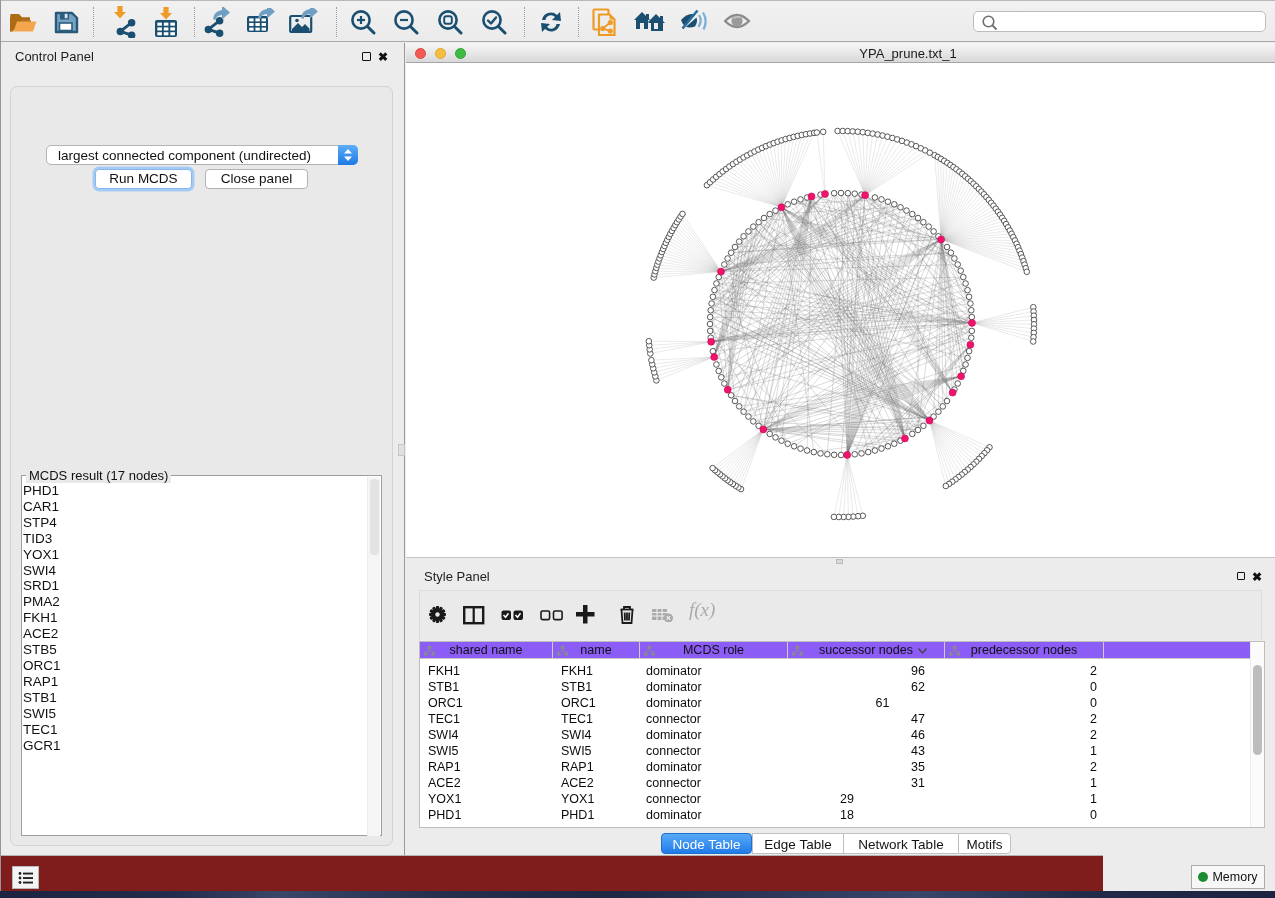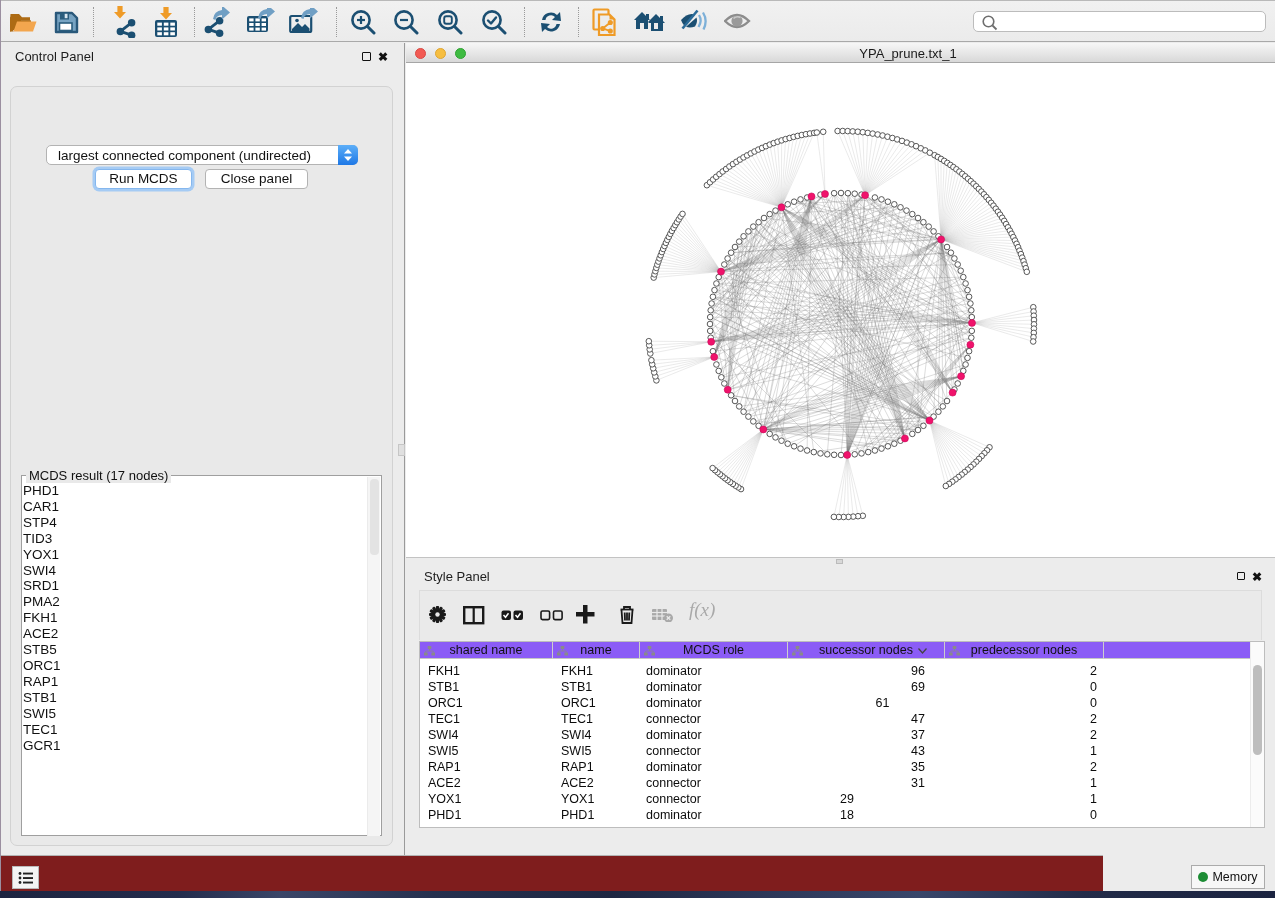--- a/index.html
+++ b/index.html
@@ -1145,36 +1145,36 @@
         </div>
   <div id="tp-rows">
           <div class="trow" style="left:8px;top:0px">FKH1</div>
           <div class="trow" style="left:141px;top:0px">FKH1</div>
           <div class="trow" style="left:226px;top:0px">dominator</div>
           <div class="trow" style="left:420px;top:0px;width:85px;text-align:right">96</div>
           <div class="trow" style="left:500px;top:0px;width:177px;text-align:right">2</div>
           <div class="trow" style="left:8px;top:16px">STB1</div>
           <div class="trow" style="left:141px;top:16px">STB1</div>
           <div class="trow" style="left:226px;top:16px">dominator</div>
-          <div class="trow" style="left:420px;top:16px;width:85px;text-align:right">69</div>
+          <div class="trow" style="left:420px;top:16px;width:85px;text-align:right">62</div>
           <div class="trow" style="left:500px;top:16px;width:177px;text-align:right">0</div>
           <div class="trow" style="left:8px;top:32px">ORC1</div>
           <div class="trow" style="left:141px;top:32px">ORC1</div>
           <div class="trow" style="left:226px;top:32px">dominator</div>
           <div class="trow" style="left:420px;top:32px;width:85px;text-align:center">61</div>
           <div class="trow" style="left:500px;top:32px;width:177px;text-align:right">0</div>
           <div class="trow" style="left:8px;top:48px">TEC1</div>
           <div class="trow" style="left:141px;top:48px">TEC1</div>
           <div class="trow" style="left:226px;top:48px">connector</div>
           <div class="trow" style="left:420px;top:48px;width:85px;text-align:right">47</div>
           <div class="trow" style="left:500px;top:48px;width:177px;text-align:right">2</div>
           <div class="trow" style="left:8px;top:64px">SWI4</div>
           <div class="trow" style="left:141px;top:64px">SWI4</div>
           <div class="trow" style="left:226px;top:64px">dominator</div>
-          <div class="trow" style="left:420px;top:64px;width:85px;text-align:right">37</div>
+          <div class="trow" style="left:420px;top:64px;width:85px;text-align:right">46</div>
           <div class="trow" style="left:500px;top:64px;width:177px;text-align:right">2</div>
           <div class="trow" style="left:8px;top:80px">SWI5</div>
           <div class="trow" style="left:141px;top:80px">SWI5</div>
           <div class="trow" style="left:226px;top:80px">connector</div>
           <div class="trow" style="left:420px;top:80px;width:85px;text-align:right">43</div>
           <div class="trow" style="left:500px;top:80px;width:177px;text-align:right">1</div>
           <div class="trow" style="left:8px;top:96px">RAP1</div>
           <div class="trow" style="left:141px;top:96px">RAP1</div>
           <div class="trow" style="left:226px;top:96px">dominator</div>
           <div class="trow" style="left:420px;top:96px;width:85px;text-align:right">35</div>
@@ -1192,20 +1192,26 @@
           <div class="trow" style="left:8px;top:144px">PHD1</div>
           <div class="trow" style="left:141px;top:144px">PHD1</div>
           <div class="trow" style="left:226px;top:144px">dominator</div>
           <div class="trow" style="left:420px;top:144px;width:85px;">18</div>
           <div class="trow" style="left:500px;top:144px;width:177px;text-align:right">0</div>
         </div>
   <div id="tp-vscroll">
           <div class="thumb"></div>
         </div>
 </div>
+<div id="tp-tabs">
+        <div class="tptab sel" style="width:91px">Node Table</div>
+        <div class="tptab" style="width:91px">Edge Table</div>
+        <div class="tptab" style="width:115px">Network Table</div>
+        <div class="tptab" style="width:53px">Motifs</div>
+      </div>
 </div>
   <div id="statusbar">
 <div id="sb-listbtn">
         <svg class="abs" style="left:5px;top:4px" width="16" height="14" viewBox="0 0 16 14">
           <g fill="#222">
             <circle cx="2" cy="2.5" r="1.4"></circle>
             <circle cx="2" cy="7" r="1.4"></circle>
             <circle cx="2" cy="11.5" r="1.4"></circle>
             <rect x="5" y="1.6" width="10" height="1.9"></rect>
             <rect x="5" y="6.1" width="10" height="1.9"></rect>

